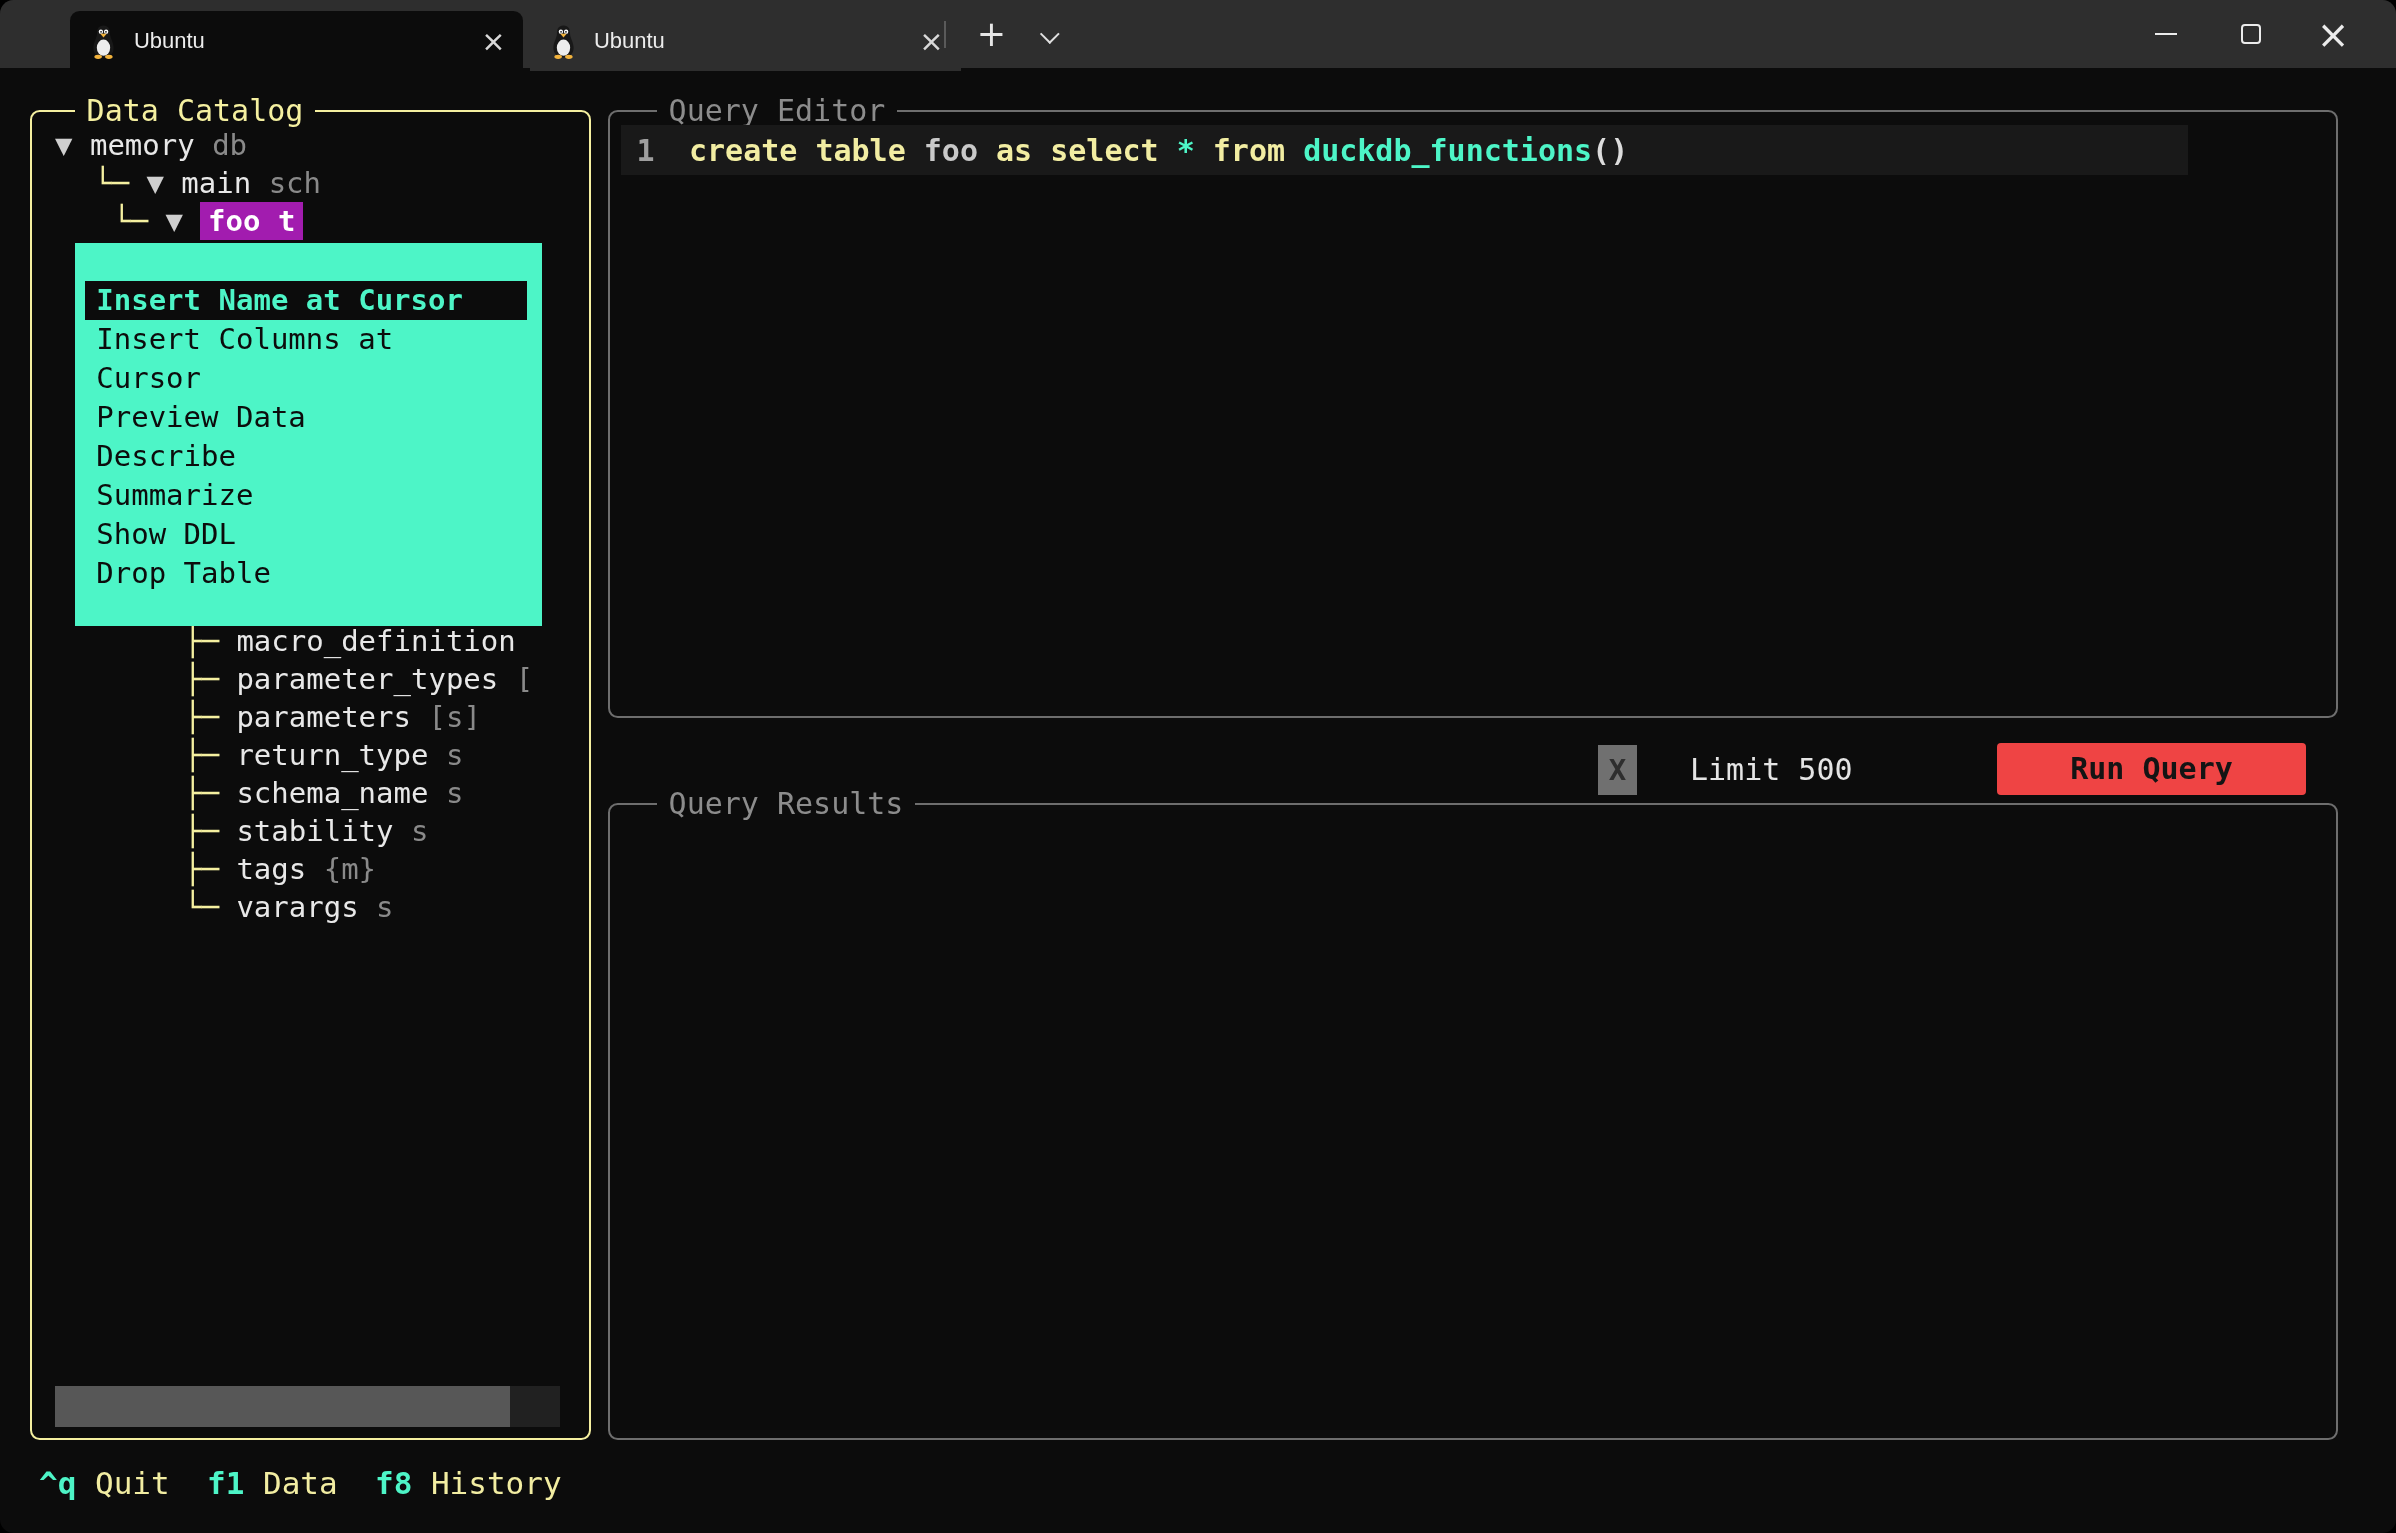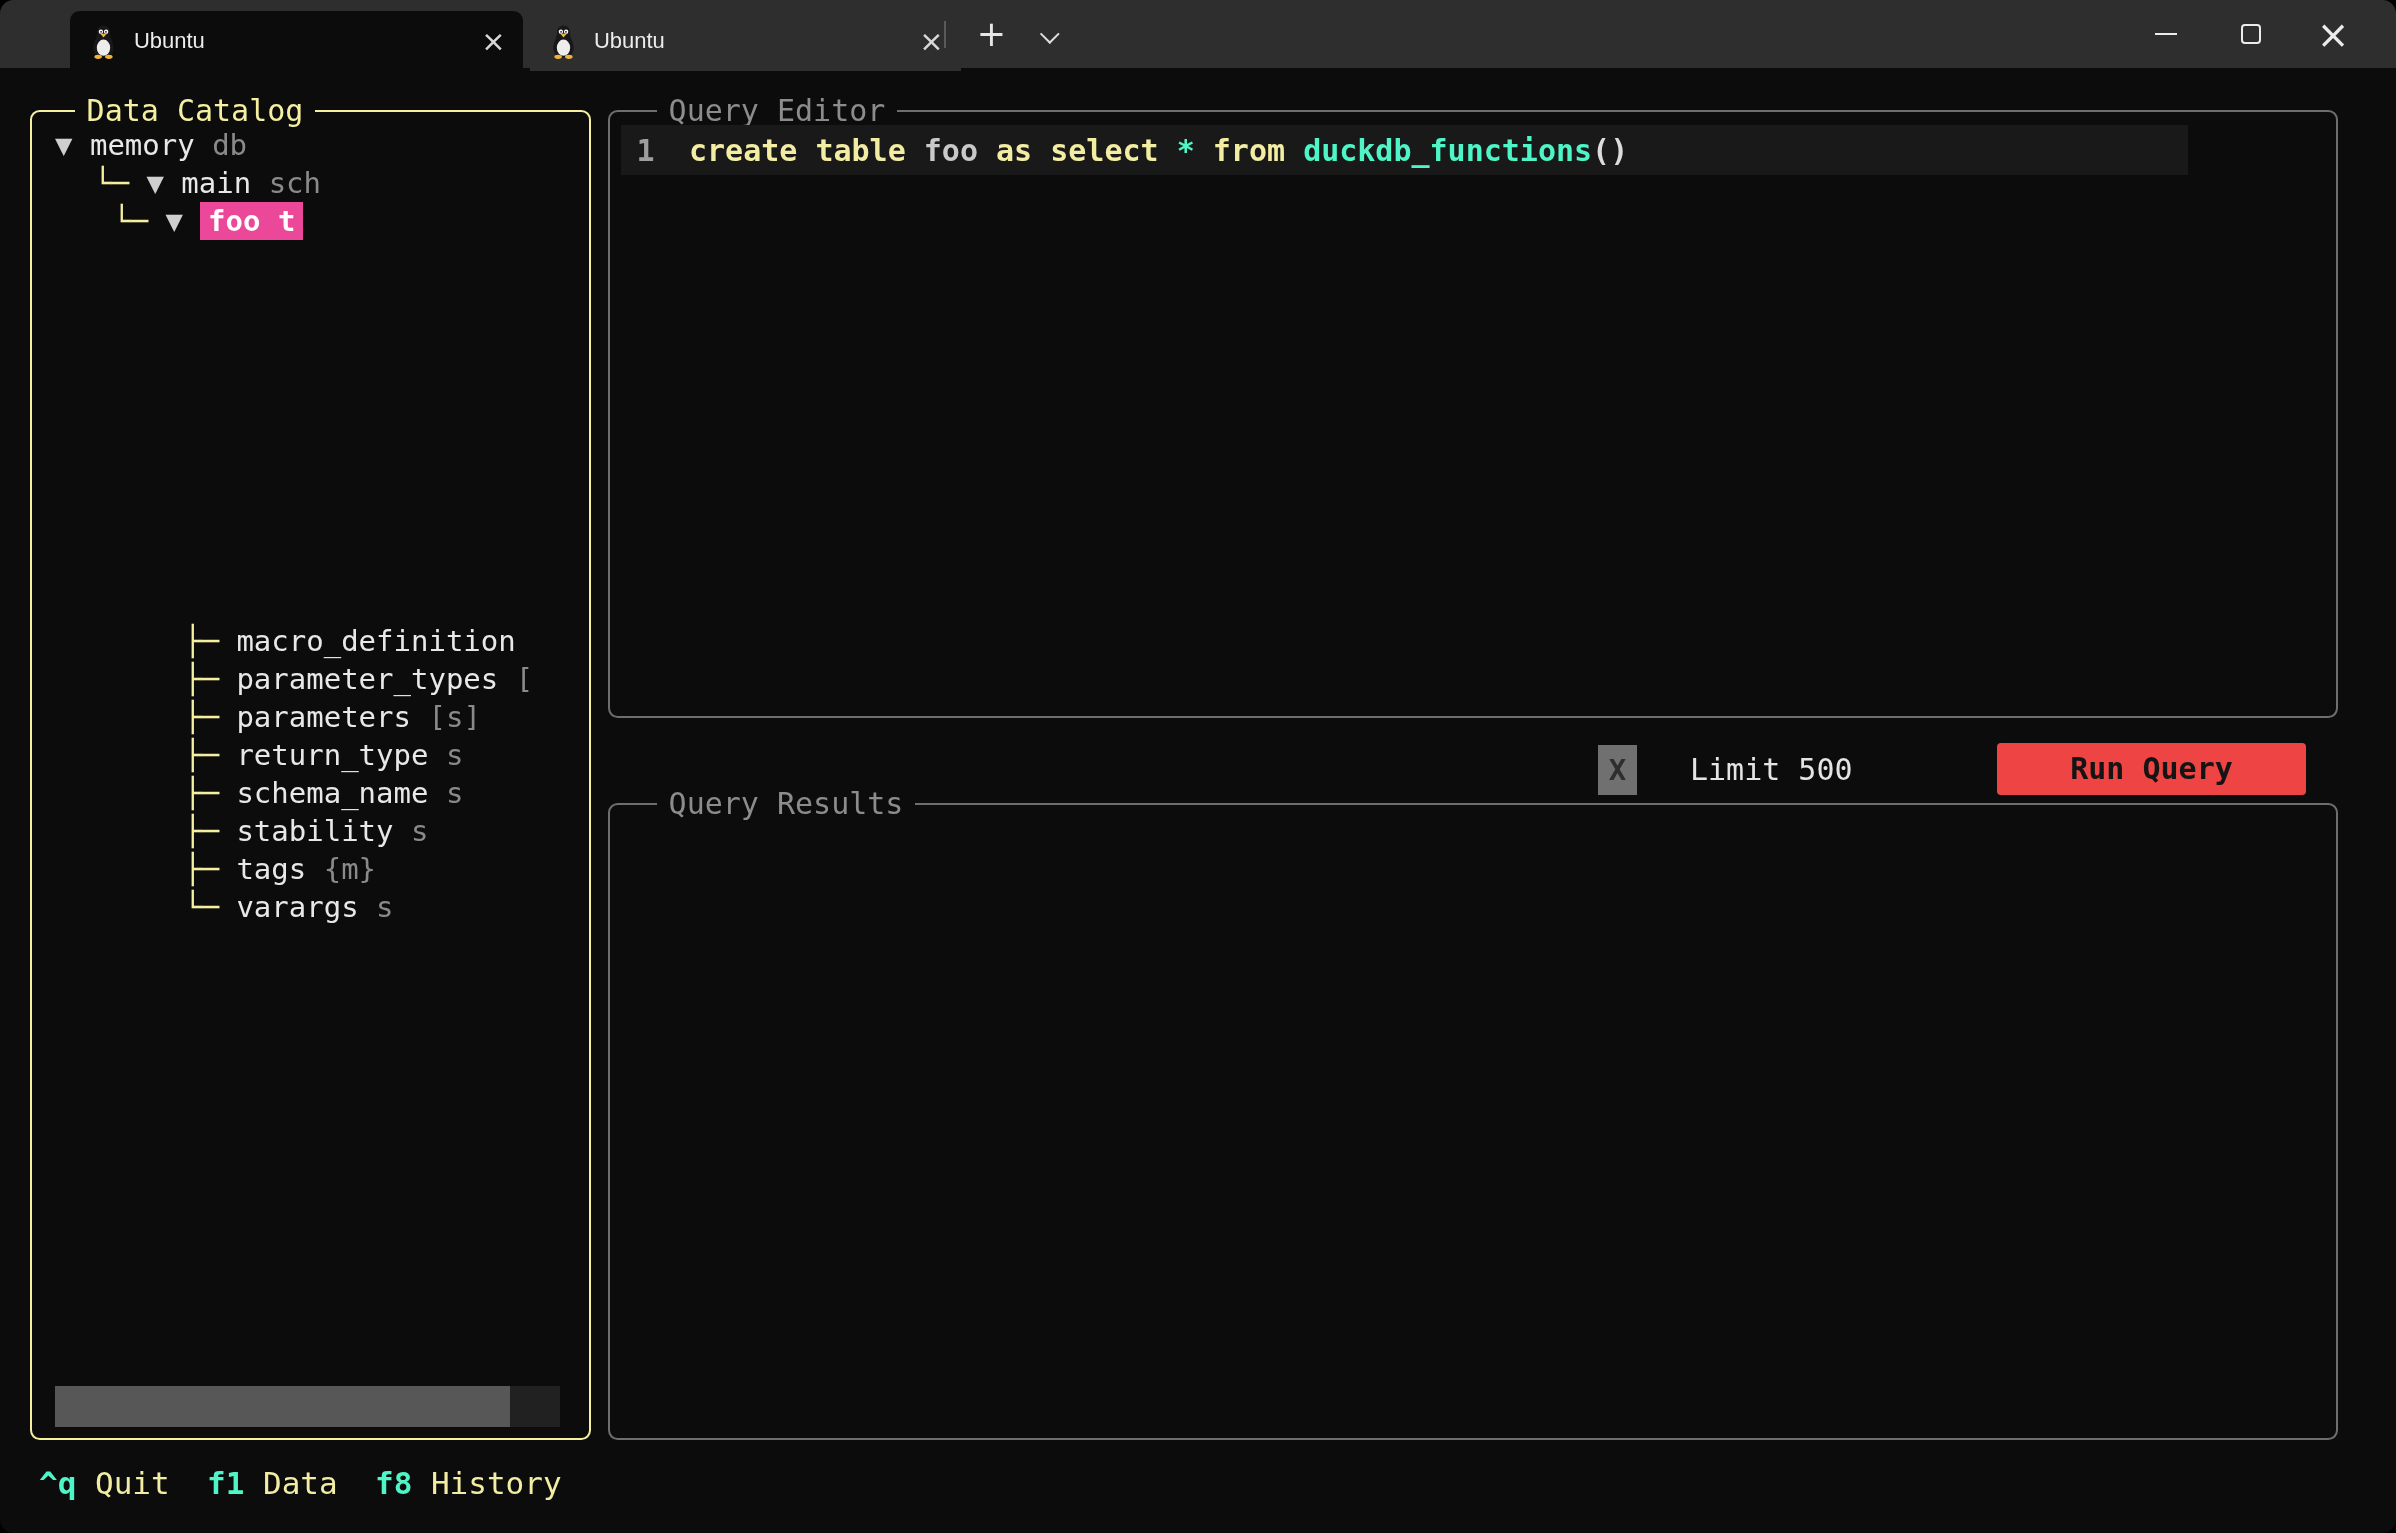--- a/index.html
+++ b/index.html
@@ -37,21 +37,21 @@
   
   .catalog-tree { position:absolute; left:30px; top:126px; width:558px; font-size:29px; }
   .tree-row { height:38px; line-height:38px; white-space:pre; overflow:hidden; }
   .tree-row.lvl0 { padding-left:25px; }
   .tree-row.lvl1 { padding-left:64px; }
   .tree-row.lvl2 { padding-left:83px; }
   .connector { color:#F5F0A0; }
   .arrow { color:#CFCFCF; }
   .tname { color:#E8E8E8; }
   .ttype { color:#8A8A8A; }
-  .chip { background:#ec4899; color:#FFFFFF; font-weight:bold; padding:1.9px 7.8px; }
+  .chip { background:#a21caf; color:#FFFFFF; font-weight:bold; padding:1.9px 7.8px; }
 
   .catalog-cols { position:absolute; left:184px; top:622px; width:406px; font-size:29px; }
   .col-row { height:38px; line-height:38px; white-space:pre; overflow:hidden; }
 
   .catalog-scrollbar { position:absolute; left:55px; top:1386px; width:505px; height:41px; background:#212121; }
   .catalog-scrollbar .thumb { position:absolute; left:0; top:0; width:455px; height:41px; background:#575757; }
 
   
   .context-menu { position:absolute; left:75px; top:243px; width:467px; height:383px; background:#4DF5C7; padding-top:38px; }
   .menu-item { margin:0 15.5px 0 9.7px; padding:0 35px 0 11.6px; font-size:29px; line-height:39px; color:#0C0C0C; overflow-wrap:break-word; }
@@ -143,20 +143,29 @@
       <div class="col-row"><span class="connector">├─ </span><span class="tname">return_type</span><span class="ttype"> s</span></div>
       <div class="col-row"><span class="connector">├─ </span><span class="tname">schema_name</span><span class="ttype"> s</span></div>
       <div class="col-row"><span class="connector">├─ </span><span class="tname">stability</span><span class="ttype"> s</span></div>
       <div class="col-row"><span class="connector">├─ </span><span class="tname">tags</span><span class="ttype"> {m}</span></div>
       <div class="col-row"><span class="connector">└─ </span><span class="tname">varargs</span><span class="ttype"> s</span></div>
     </div>
   <div class="catalog-scrollbar">
     <div class="thumb"></div>
   </div>
 
+  <div class="context-menu">
+      <div class="menu-item selected">Insert Name at Cursor</div>
+      <div class="menu-item">Insert Columns at Cursor</div>
+      <div class="menu-item">Preview Data</div>
+      <div class="menu-item">Describe</div>
+      <div class="menu-item">Summarize</div>
+      <div class="menu-item">Show DDL</div>
+      <div class="menu-item">Drop Table</div>
+    </div>
 
   <div class="panel editor-panel">
     <div class="panel-title">Query Editor</div>
   </div>
   <div class="editor-line">
     <span class="line-no">1</span>
     <span id="code-tokens"><span class="tok-kw">create table </span><span class="tok-plain">foo </span><span class="tok-kw">as select </span><span class="tok-mint">*</span><span class="tok-plain"> </span><span class="tok-kw">from </span><span class="tok-mint-bold">duckdb_functions</span><span class="tok-paren">()</span></span>
   </div>
 
   <div class="limit-checkbox">X</div>

